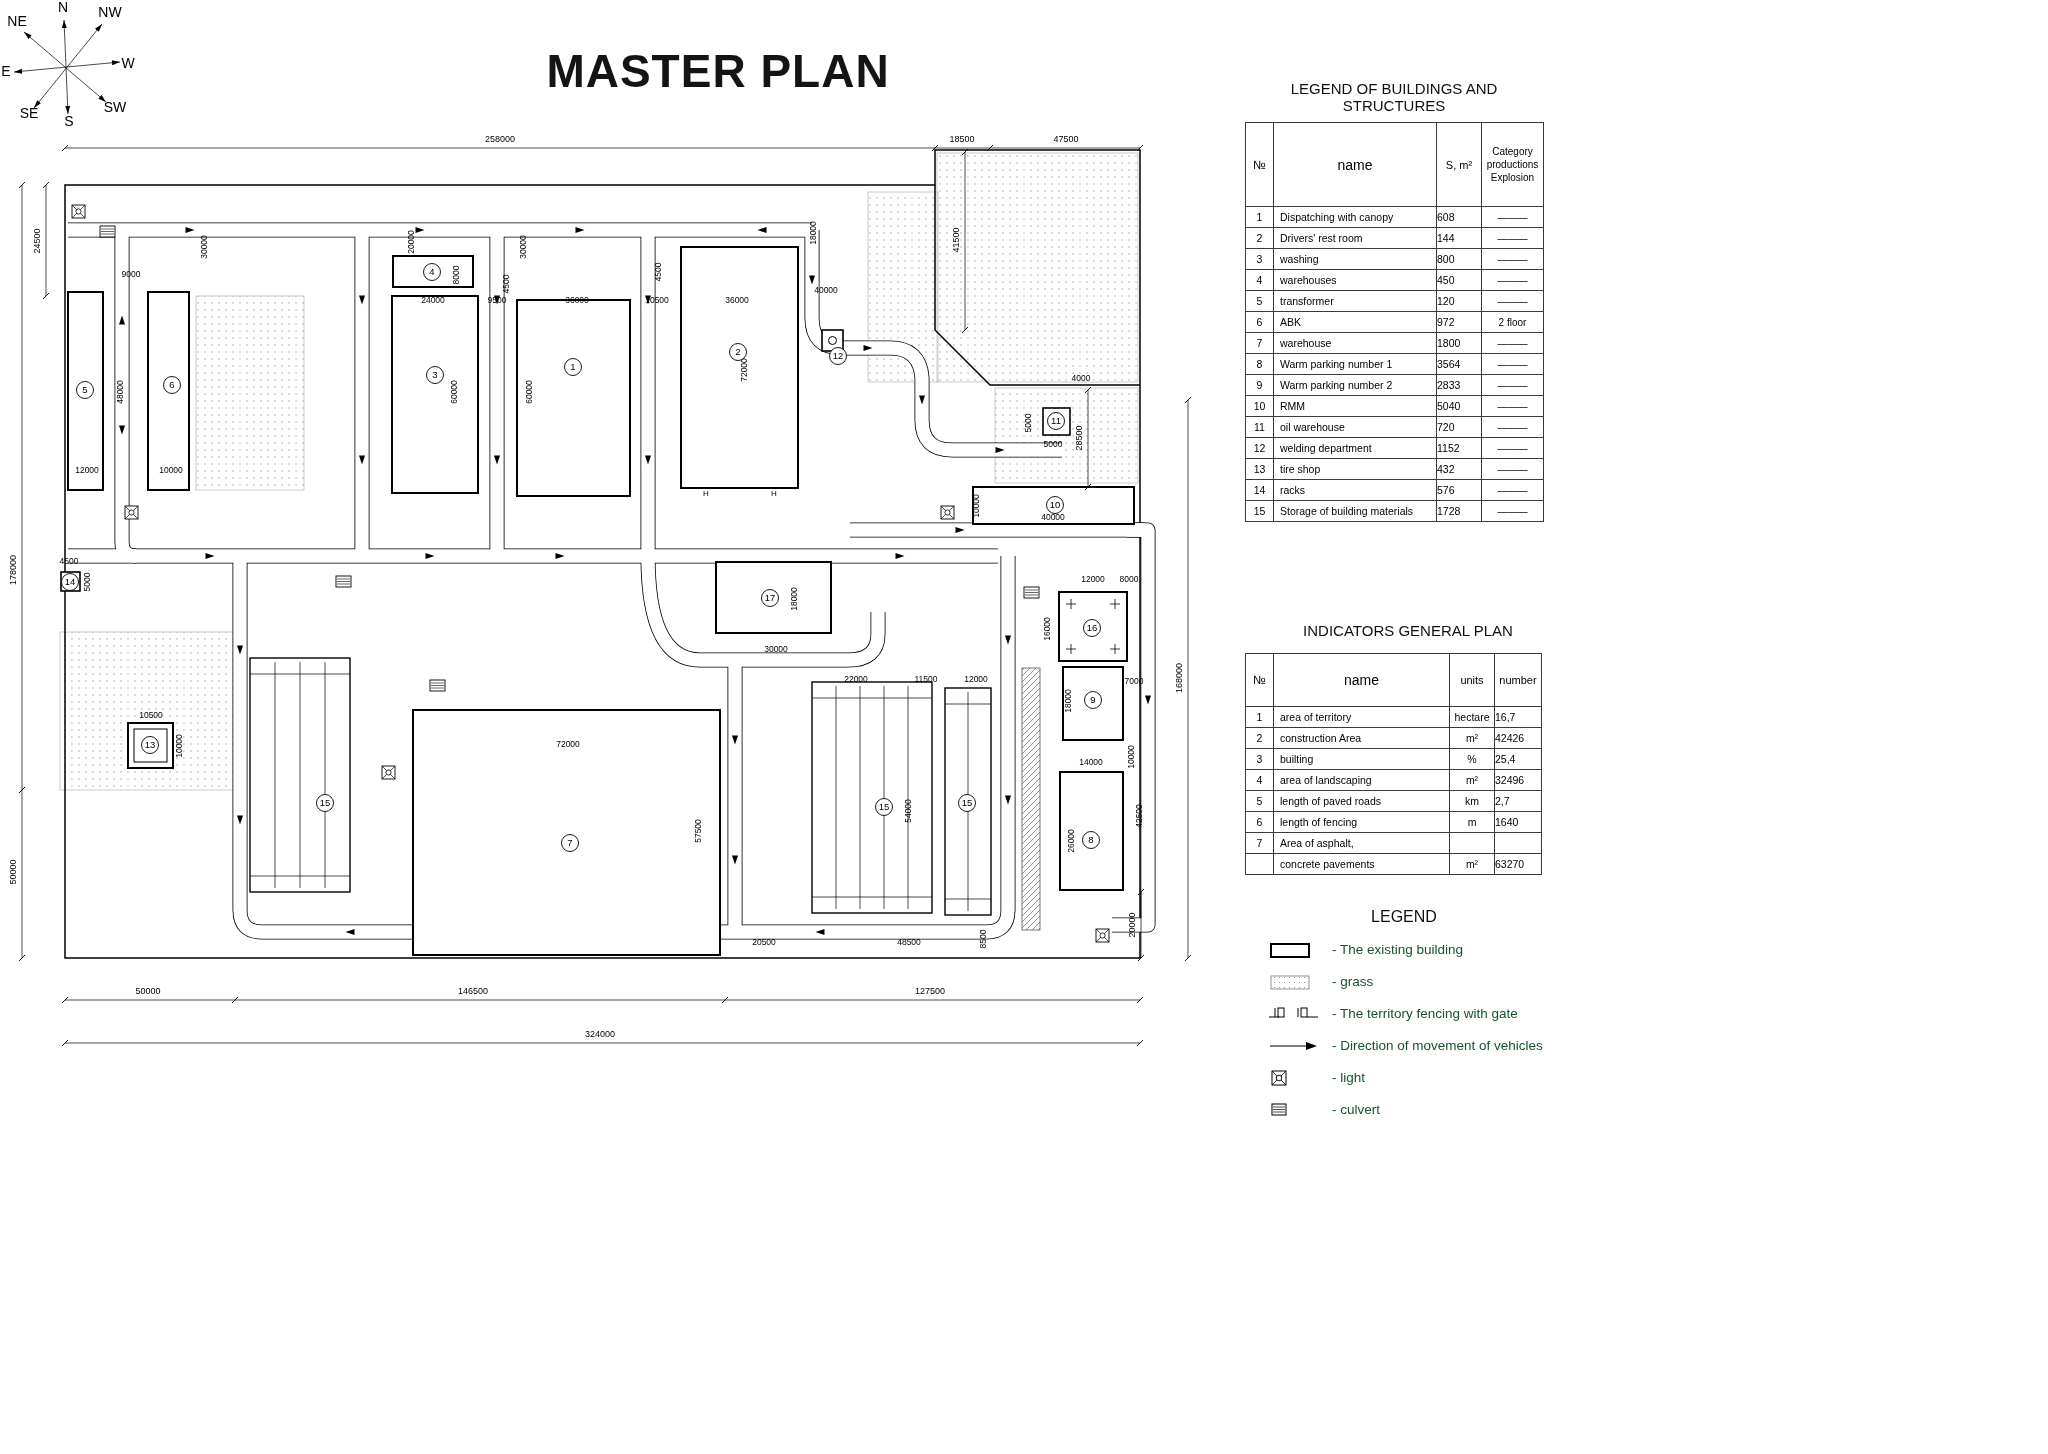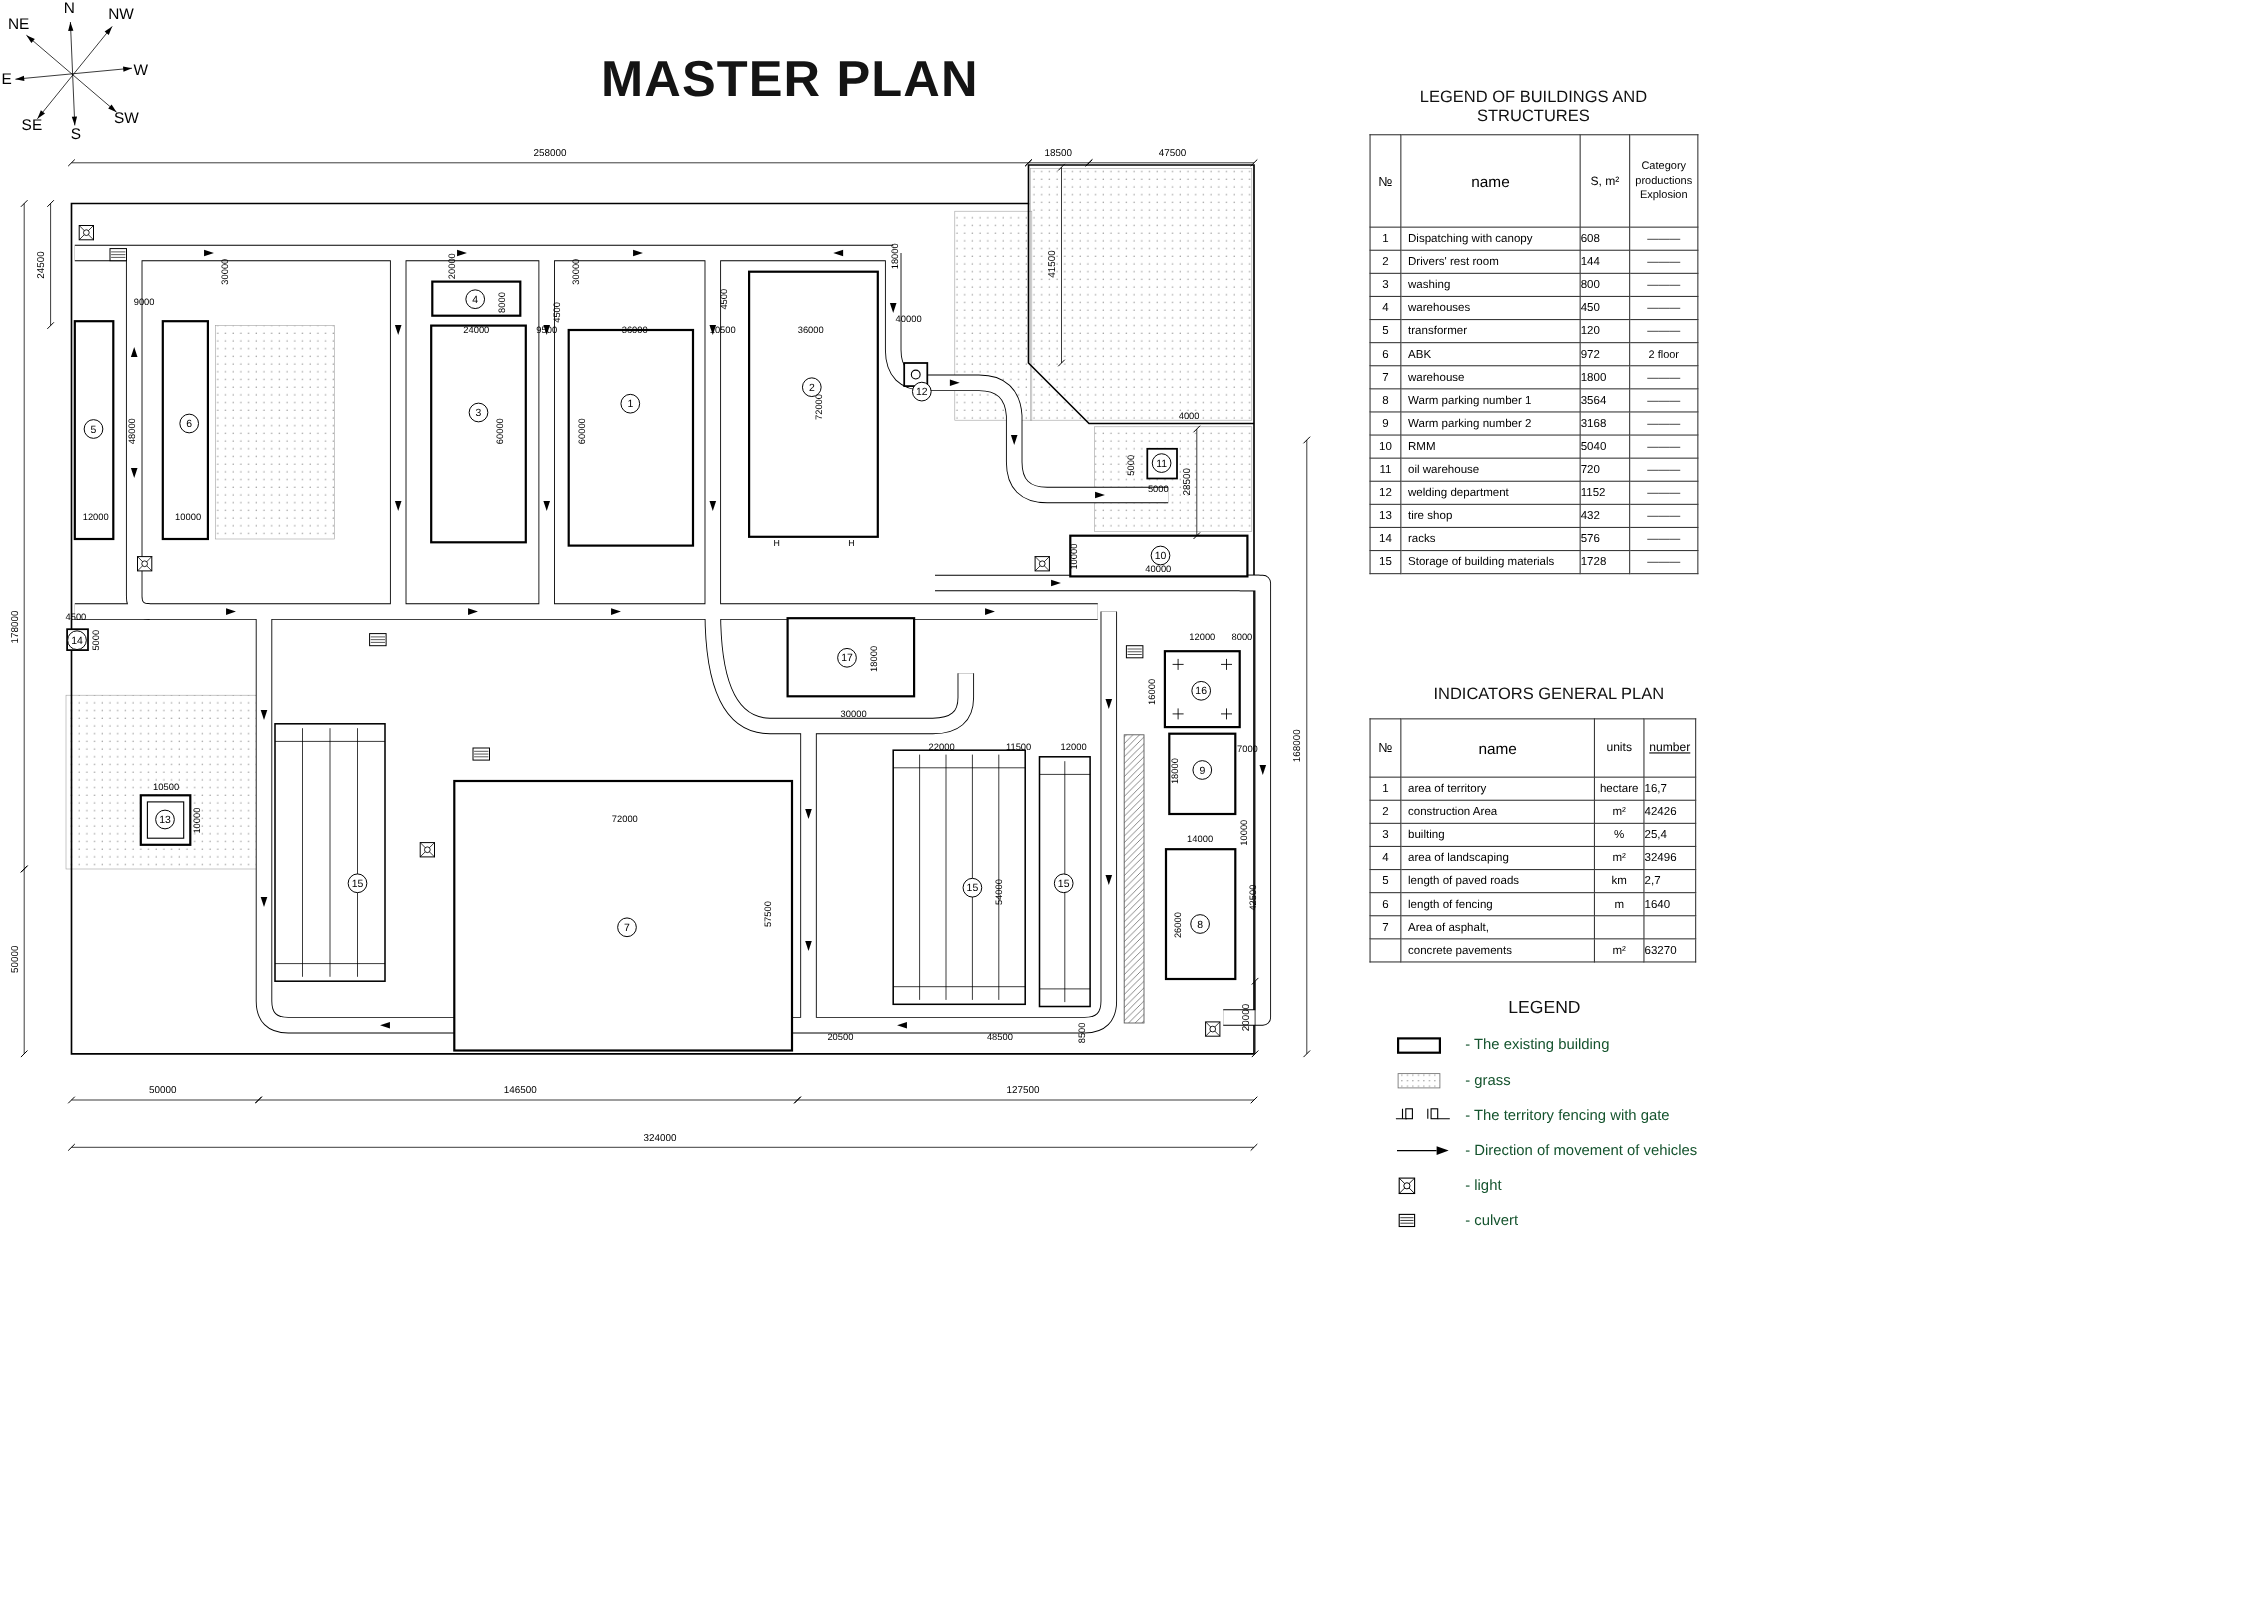--- a/index.html
+++ b/index.html
@@ -21,21 +21,21 @@
   #legend-buildings-table tr { height:21px; }
   #indicators-table { left:5px; top:653px; }
   #indicators-table th { height:53px; }
   #indicators-table tr { height:21px; }
   .h-no { font-size:12px; width:28px; }
   .h-name { font-size:14px; width:163px; }
   .h-area { font-size:11px; width:45px; }
   .h-cat { font-size:10px; width:62px; white-space:pre-line; line-height:1.3; }
   .h-iname { font-size:14px; width:176px; }
   .h-units { font-size:11px; width:45px; }
-  .h-number { font-size:11px; width:47px;text-decoration:underline; }
+  .h-number { font-size:11px; width:47px; }
   .c-no { width:28px; text-align:center; font-size:10.5px; }
   .c-name { width:163px; text-align:left; padding-left:6px; font-size:10.5px; }
   .c-area { width:45px; font-size:10.5px; }
   .c-cat { width:62px; text-align:center; font-size:10px; }
   .c-iname { width:176px; text-align:left; padding-left:6px; font-size:10.5px; }
   .c-units { width:45px; text-align:center; font-size:10.5px; }
   .c-number { width:47px; text-align:left; font-size:10.5px; }
   #legend-items { position:absolute; left:28px; top:938px; display:flex; flex-direction:column; gap:9px; }
   .legend-item { display:flex; align-items:center; height:23px; }
   .legend-item .sym { width:64px; display:flex; align-items:center; }
@@ -564,21 +564,21 @@
           </tr>
           <tr>
             <td class="c-no">8</td>
             <td class="c-name">Warm parking number 1</td>
             <td class="c-area">3564</td>
             <td class="c-cat">———</td>
           </tr>
           <tr>
             <td class="c-no">9</td>
             <td class="c-name">Warm parking number 2</td>
-            <td class="c-area">3168</td>
+            <td class="c-area">2833</td>
             <td class="c-cat">———</td>
           </tr>
           <tr>
             <td class="c-no">10</td>
             <td class="c-name">RMM</td>
             <td class="c-area">5040</td>
             <td class="c-cat">———</td>
           </tr>
           <tr>
             <td class="c-no">11</td>

